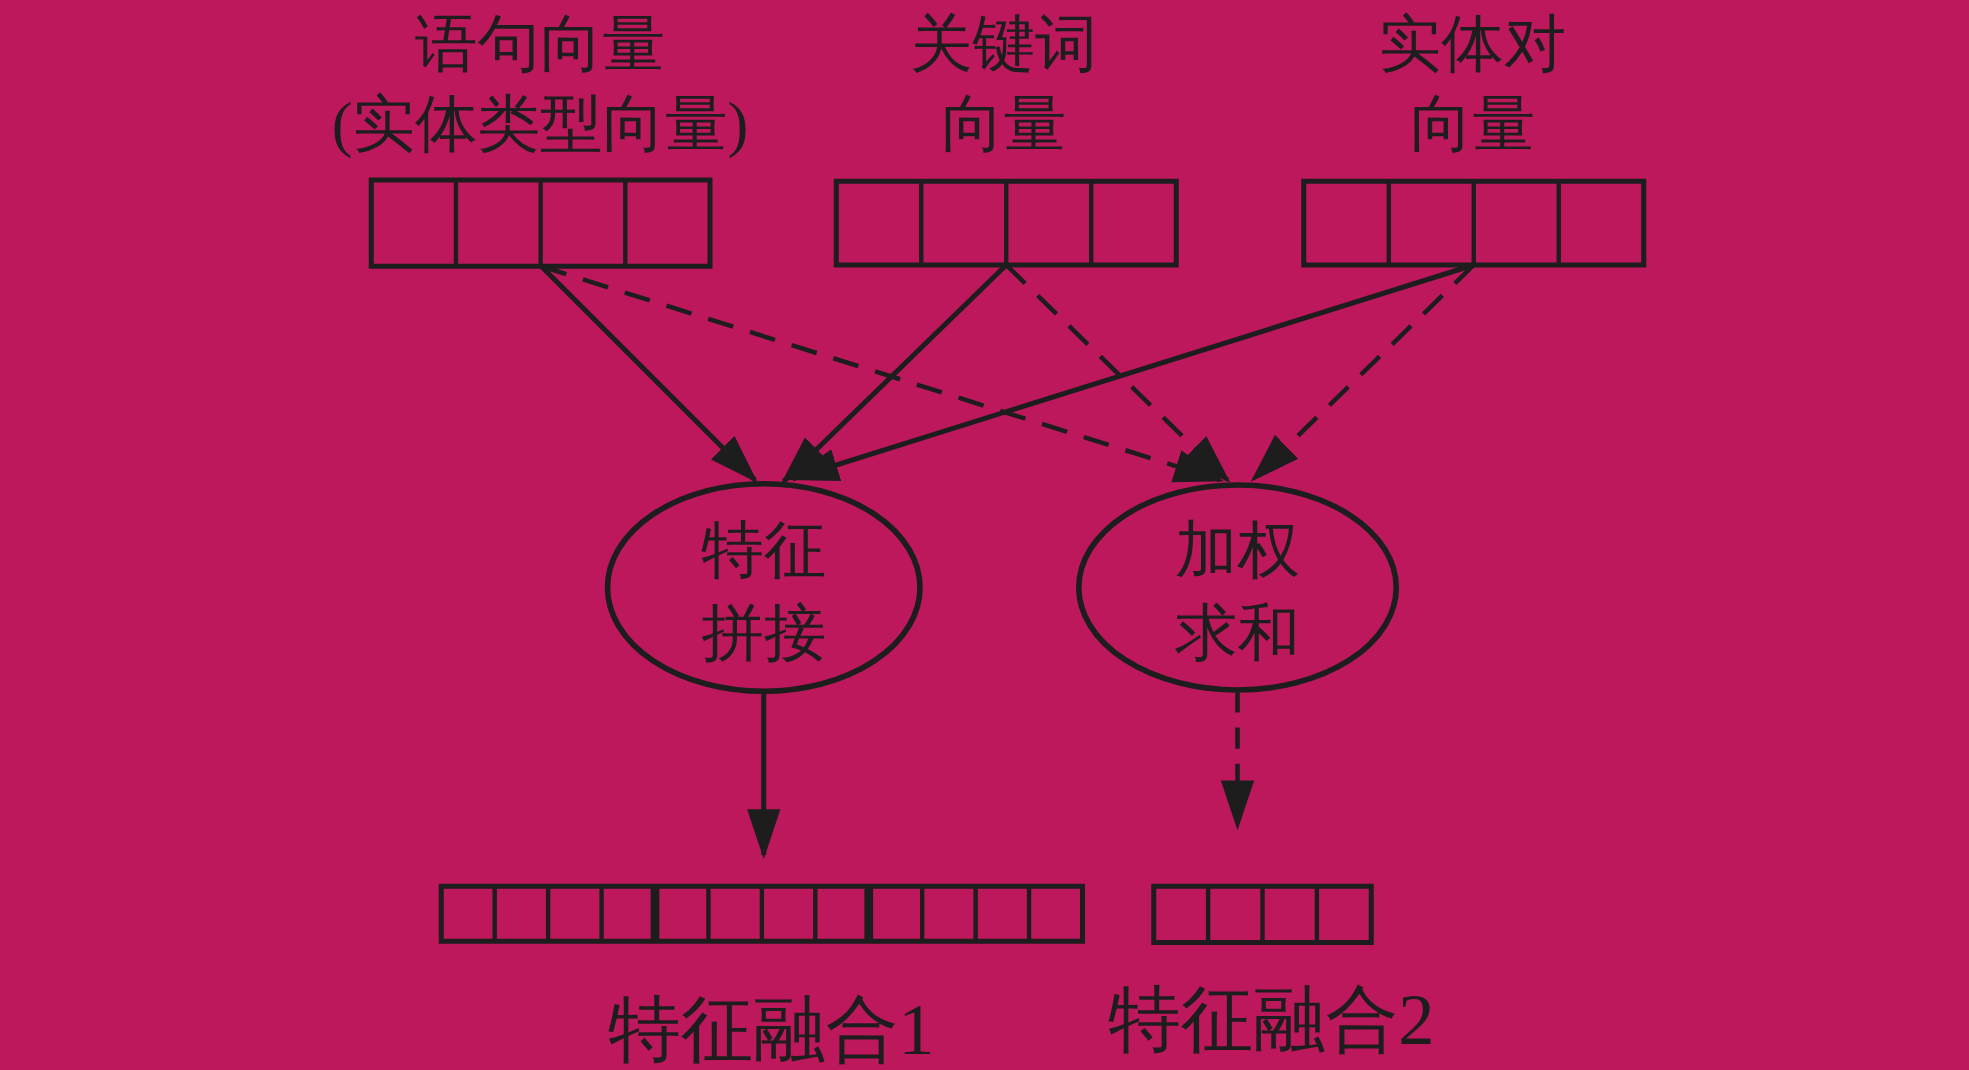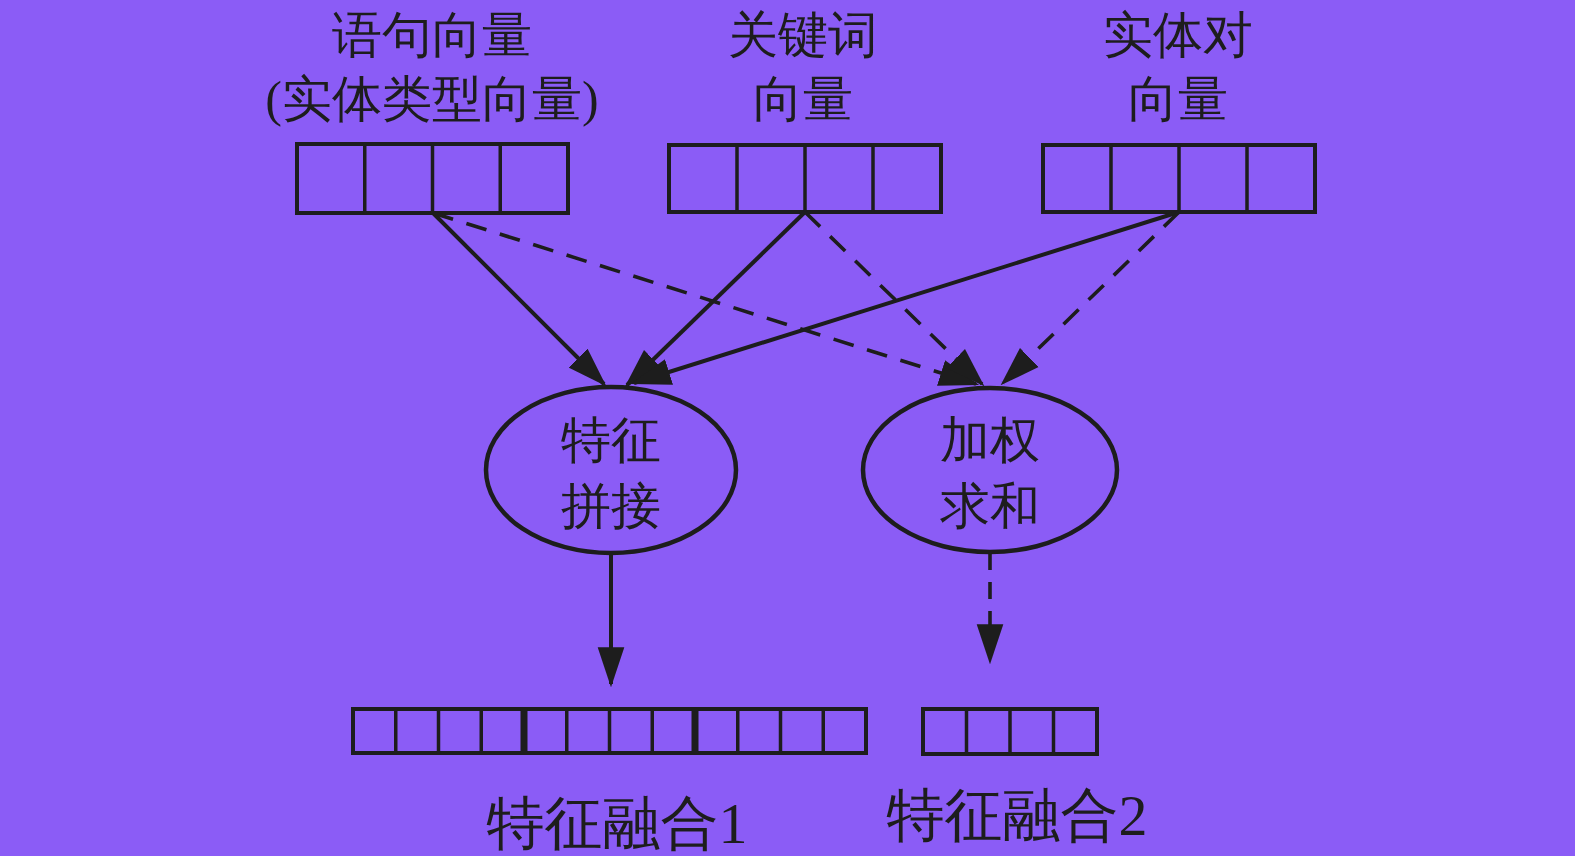--- a/index.html
+++ b/index.html
@@ -1,21 +1,21 @@
 <!DOCTYPE html>
 <html><head>
 <meta charset="utf-8">
 <style>
   :root { --ink: #1d1d1d; }
   html, body { margin: 0; padding: 0; background: #ffffff; }
   .stage {
     position: relative;
     width: 1575px;
     height: 856px;
-    background: #8b5cf6;
+    background: #be185d;
     overflow: hidden;
     font-family: "Liberation Serif", "DejaVu Serif", serif;
   }
   svg { display: block; }
   text {
     fill: var(--ink);
     font-family: "Liberation Serif", "DejaVu Serif", serif;
     text-anchor: middle;
   }
   .lbl-top  { font-size: 50px; }

